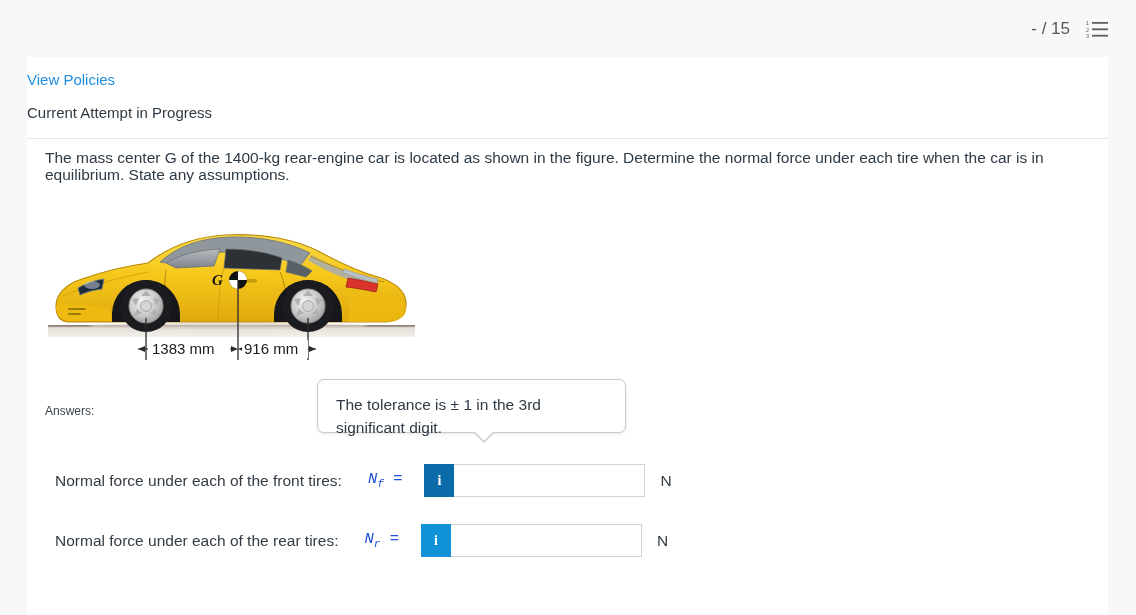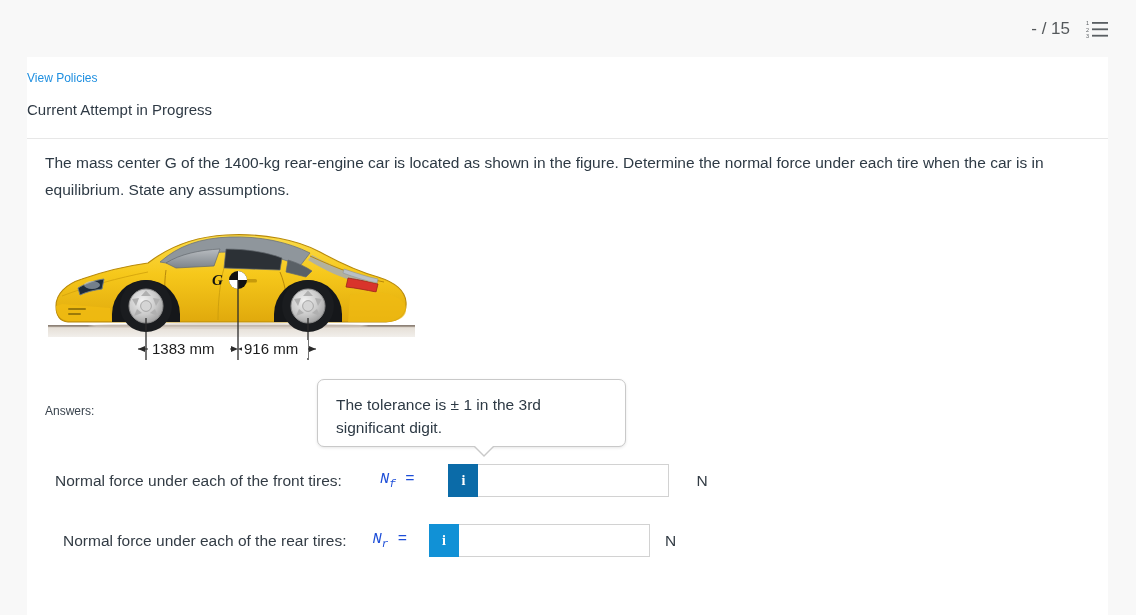--- a/index.html
+++ b/index.html
@@ -38,54 +38,54 @@
   .header-right {
     margin-left: auto; margin-right: 28px;
     display: flex; align-items: center; gap: 16px;
   }
   .score { font-size: 17px; color: #55595c; white-space: nowrap; }
   .list-icon { width: 22px; height: 20px; cursor: pointer; position: relative; }
 
   
   .policies-wrap { position: absolute; left: 27px; top: 57px; width: 1081px; }
   .view-policies {
-    font-size: 12px; color: #1f8fe0; padding: 14px 0 0 0; margin-left: 0;
+    font-size: 15px; color: #1f8fe0; padding: 14px 0 0 0; margin-left: 0;
     display: inline-block; cursor: pointer; line-height: 1.2;
   }
   .attempt {
     font-size: 15px; color: #2f3a45; font-weight: normal;
     margin-top: 15px; line-height: 1.2;
   }
   .divider {
     position: absolute; left: 27px; top: 138px; width: 1081px; height: 1px;
     background: #e7e7e7;
   }
 
   
   .question-text {
     position: absolute; left: 45px; top: 149px; width: 1042px;
-    font-size: 15.5px; color: #2e3a45; line-height: 27px;
+    font-size: 15.5px; color: #2e3a45; line-height: 17px;
   }
 
   
   .figure {
     position: absolute; left: 48px; top: 222px; width: 367px; height: 142px;
     background: #ffffff;
   }
   .figure svg { display: block; }
 
   
   .answers-label {
     position: absolute; left: 45px; top: 404px;
     font-size: 12px; color: #3a444e;
   }
 
   .ans-row { position: absolute; display: flex; align-items: center; }
-  .ans-row.r1 { left: 55px; top: 464px; gap: 12px; }
-  .ans-row.r2 { left: 55px; top: 524px; margin-left: 8px; }
+  .ans-row.r1 { left: 55px; top: 464px; }
+  .ans-row.r2 { left: 55px; top: 524px; }
   .ans-label { font-size: 15.5px; color: #333c45; white-space: nowrap; }
   .var {
     font-size: 15.5px; color: #1d4ed8; font-style: italic;
     font-family: Liberation Mono, monospace; margin-left: 26px; white-space: nowrap;
   }
   .var sub { font-size: 11px; font-style: italic; }
   .field-group { display: flex; align-items: stretch; margin-left: 22px; }
   .info-btn {
     width: 30px; height: 33px; display: flex; align-items: center;
     justify-content: center; color: #fff; font-weight: bold; font-size: 14px;
@@ -93,21 +93,21 @@
   }
   .ans-input {
     width: 191px; height: 33px; border: 1px solid #d2d2d2; border-left: none;
     background: #fff; outline: none; font-size: 14px; padding: 0 8px;
     color: #333; font-family: "Liberation Sans", sans-serif;
   }
   .unit { font-size: 15.5px; color: #333c45; margin-left: 15px; }
 
   
   .tooltip {
-    position: absolute; left: 317px; top: 379px; width: 309px; height: 68px;
+    position: absolute; left: 317px; top: 379px; width: 309px; height: 54px;
     background: #ffffff; border: 1px solid #c9c9c9; border-radius: 7px;
     box-shadow: 0 1px 3px rgba(0,0,0,.10);
     padding: 13px 18px; z-index: 20;
   }
   .tooltip-text { font-size: 15.5px; color: #2e3a45; line-height: 23px; }
   .tip-arrow-outer {
     position: absolute; left: 155px; bottom: -11px; width: 0; height: 0;
     border-left: 11px solid transparent; border-right: 11px solid transparent;
     border-top: 11px solid #c9c9c9;
   }

